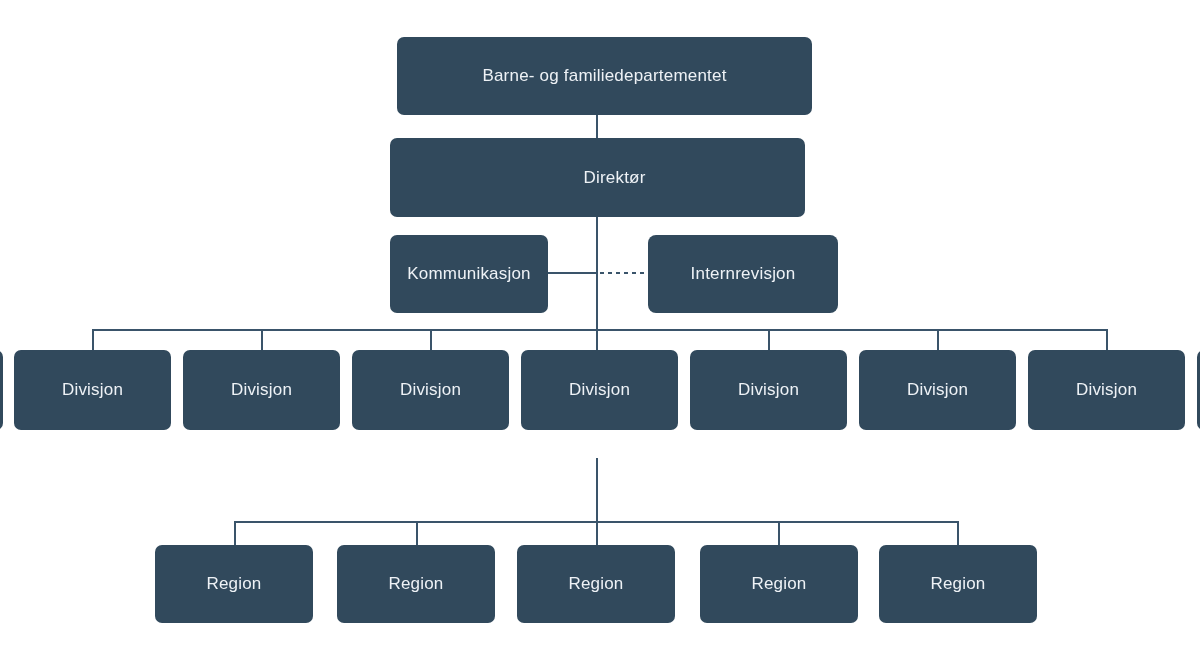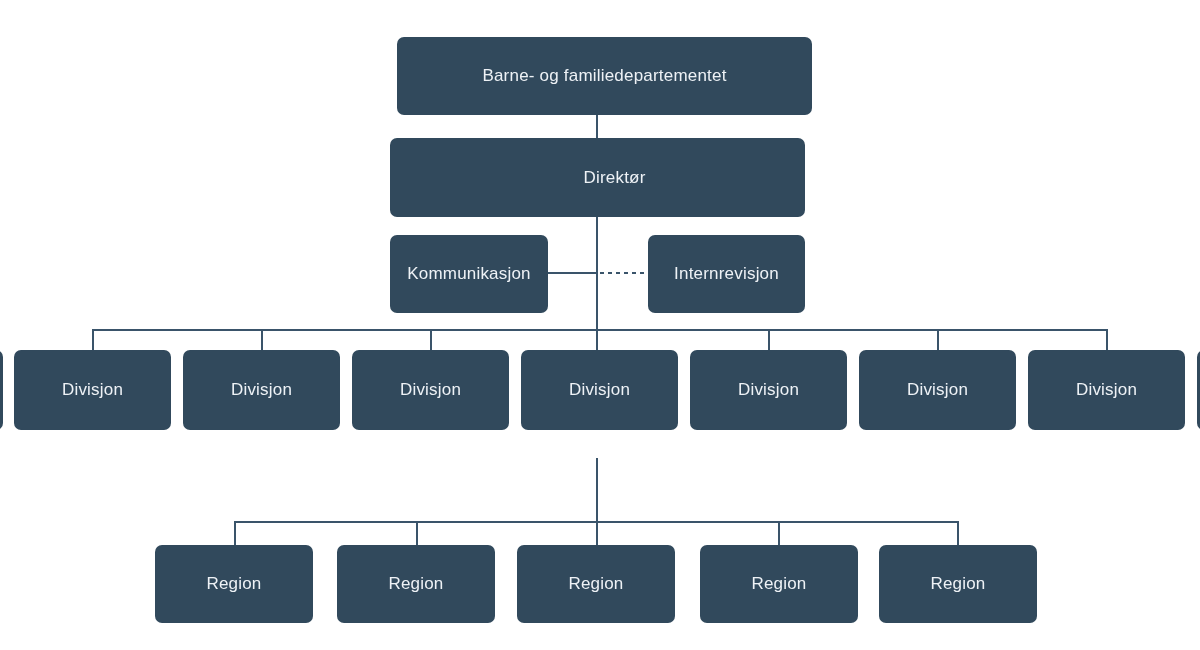--- a/index.html
+++ b/index.html
@@ -73,21 +73,21 @@
     <div class="connector v" style="left: 958px; top: 521px; height: 24px;"></div>
     <div class="node" style="left: 390px; top: 37px; width: 415px; height: 78px; margin-left: 7px;">
       <span>Barne- og familiedepartementet</span>
     </div>
     <div class="node" style="left: 390px; top: 138px; width: 415px; height: 79px; padding-left: 34px;">
       <span>Direktør</span>
     </div>
     <div class="node" style="left: 390px; top: 235px; width: 158px; height: 78px;">
       <span>Kommunikasjon</span>
     </div>
-    <div class="node" style="left: 648px; top: 235px; width: 157px; height: 78px;">
+    <div class="node" style="left: 648px; top: 235px; width: 190px; height: 78px; border-radius: 8px;">
       <span>Internrevisjon</span>
     </div>
     <div class="node" style="left: 14px; top: 350px; width: 157px; height: 80px;">
       <span>Divisjon</span>
     </div>
     <div class="node" style="left: 183px; top: 350px; width: 157px; height: 80px;">
       <span>Divisjon</span>
     </div>
     <div class="node" style="left: 352px; top: 350px; width: 157px; height: 80px;">
       <span>Divisjon</span>

